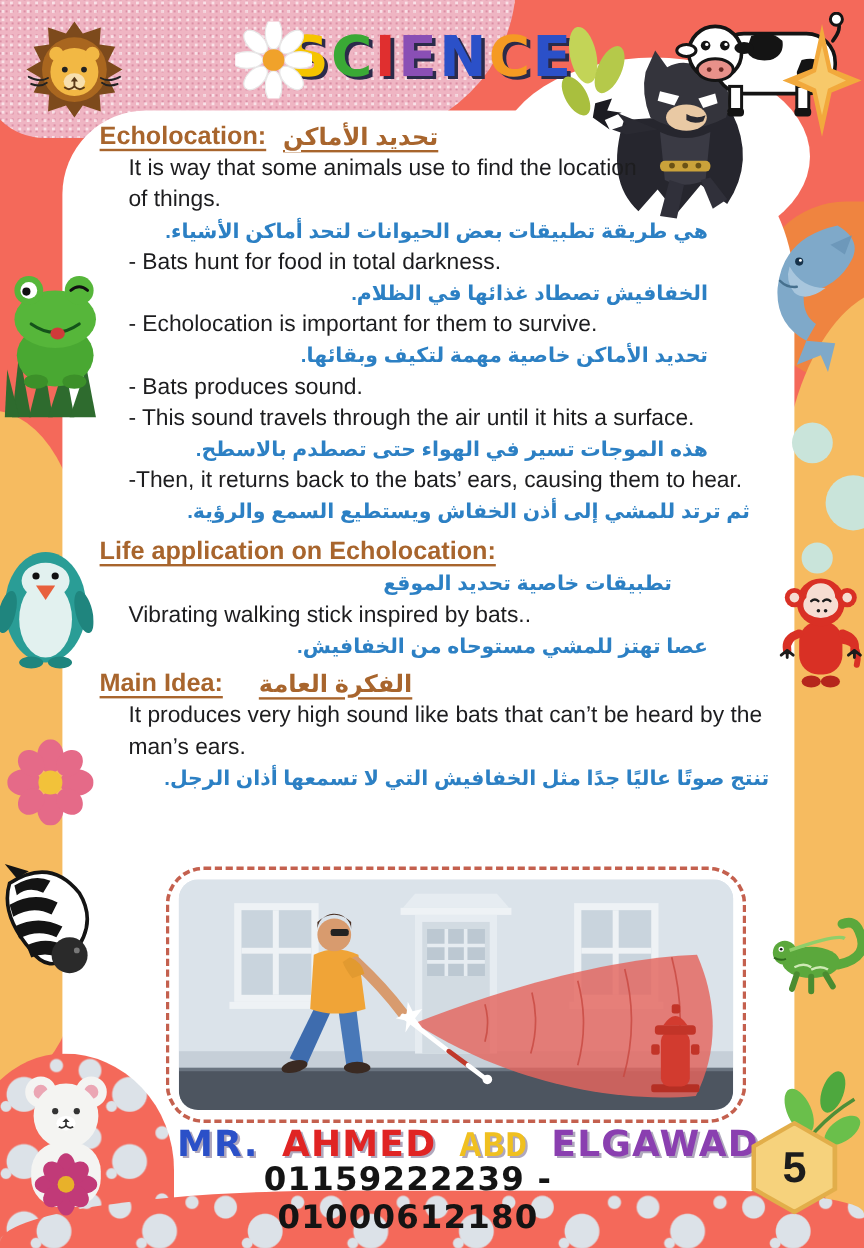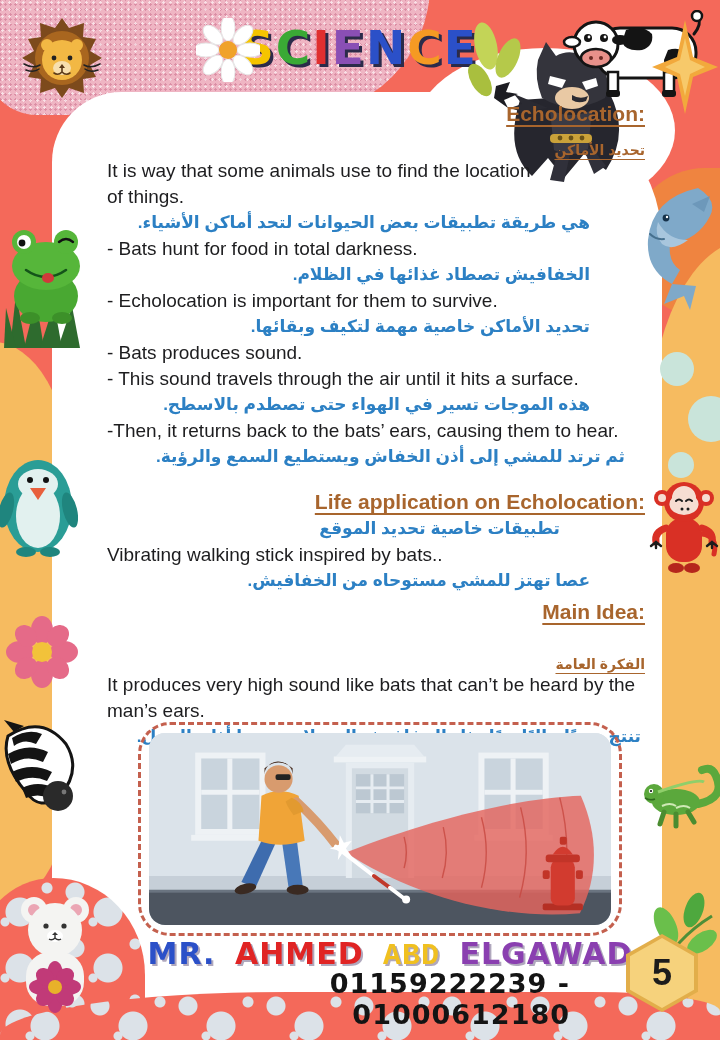--- a/index.html
+++ b/index.html
@@ -31,41 +31,41 @@
       radial-gradient(circle at 72px 10px,#dce2e8 5px,transparent 6px),
       radial-gradient(circle at 30px 44px,#dce2e8 4px,transparent 5px);
     background-size:88px 56px;}
   .bubble{position:absolute;border-radius:50%;background:#c9e4da;}
   
   .science-title{position:absolute;left:240px;top:20px;font-size:47px;font-weight:800;
     font-family:"DejaVu Sans","Liberation Sans",sans-serif;letter-spacing:2px;
     text-shadow:3px 3px 0 #2b2b4a;white-space:nowrap;}
   
   .content{position:absolute;left:83px;top:100px;width:562px;color:#1d1d1f;}
-  .h-row{display:flex;align-items:flex-end;gap:14px;margin:0;flex-direction:column;}
+  .h-row{display:flex;align-items:center;gap:14px;margin:0;}
   .h-en{font-size:21px;font-weight:700;color:#a8652d;text-decoration:underline;
     text-underline-offset:4px;line-height:28px;}
-  .h-ar{font-size:14px;font-weight:700;color:#a8652d;text-decoration:underline;
+  .h-ar{font-size:20px;font-weight:700;color:#a8652d;text-decoration:underline;
     text-underline-offset:4px;direction:rtl;}
   .en{font-size:19px;line-height:26px;color:#1d1d1f;margin-left:24px;}
   .en-narrow{max-width:430px;}
   .ar{font-size:17px;font-weight:700;line-height:26px;color:#2c80c4;direction:rtl;
     text-align:right;padding-right:55px;}
   .pr20{padding-right:20px;} .pr85{padding-right:85px;} .pr5{padding-right:4px;}
-  .mt14{margin-top:18px;} .mt4{margin-top:4px;gap:30px;}
+  .mt14{margin-top:6px;} .mt4{margin-top:4px;gap:30px;}
   
   .illus-box{position:absolute;left:138px;top:722px;width:484px;height:214px;
     border:3px dashed #c4604e;border-radius:32px;box-sizing:border-box;padding:8px;}
   .illus-inner{width:100%;height:100%;border-radius:16px;overflow:hidden;background:#dbe3ea;}
   
   .teacher-name{position:absolute;left:140px;top:936px;width:500px;text-align:center;
     font-size:30px;font-weight:800;font-family:"DejaVu Sans","Liberation Sans",sans-serif;
     letter-spacing:1px;text-shadow:2px 2px 0 rgba(58,38,90,.4);white-space:nowrap;}
   .teacher-name span{margin:0 4px;}
-  .phones{position:absolute;left:110px;top:968px;width:460px;text-align:right;
+  .phones{position:absolute;left:110px;top:968px;width:460px;text-align:center;
     font-size:27px;font-weight:800;color:#141414;letter-spacing:1px;
     font-family:"DejaVu Sans","Liberation Sans",sans-serif;}
   .hex-wrap{position:absolute;left:626px;top:934px;width:72px;height:78px;
     clip-path:polygon(50% 0,100% 26%,100% 74%,50% 100%,0 74%,0 26%);background:#e2ae4a;}
   .hex-inner{position:absolute;left:4px;top:4px;width:64px;height:70px;
     clip-path:polygon(50% 0,100% 26%,100% 74%,50% 100%,0 74%,0 26%);background:#f6d27c;
     display:flex;align-items:center;justify-content:center;font-size:36px;font-weight:700;color:#1c1c1c;}
   .deco{position:absolute;}
 </style>
 </head>

